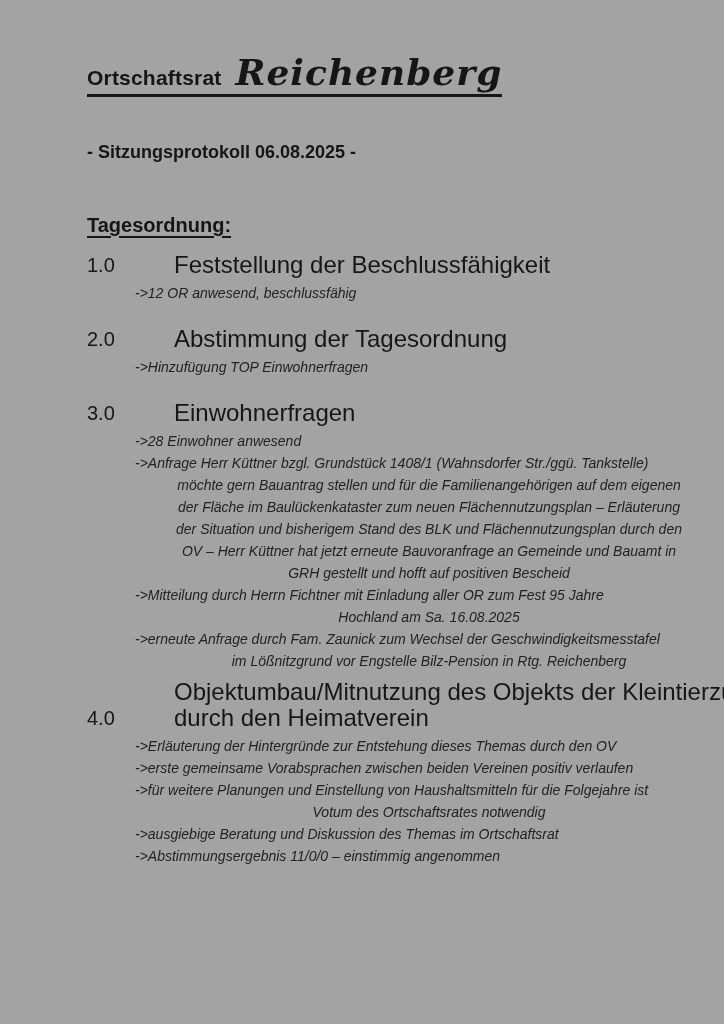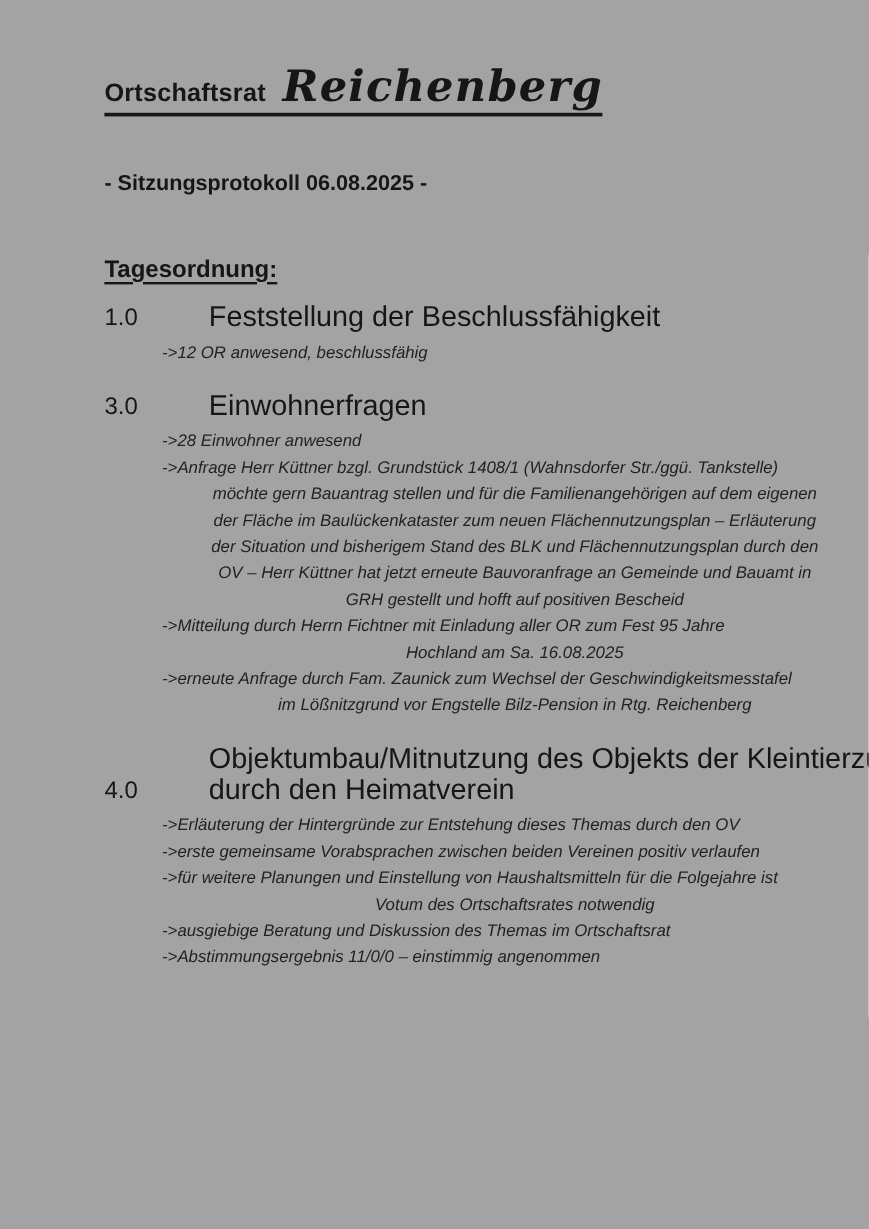--- a/index.html
+++ b/index.html
@@ -116,20 +116,31 @@
       <div class="item-num">1.0</div>
       <div class="item-title">
             <div class="title-line">Feststellung der Beschlussfähigkeit</div>
           </div>
     </div>
     <div class="item-notes">
           <div class="note">-&gt;12 OR anwesend, beschlussfähig</div>
         </div>
   </section>
 
+  <section class="agenda-item">
+    <div class="item-head">
+      <div class="item-num">2.0</div>
+      <div class="item-title">
+            <div class="title-line">Abstimmung der Tagesordnung</div>
+          </div>
+    </div>
+    <div class="item-notes">
+          <div class="note">-&gt;Hinzufügung TOP Einwohnerfragen</div>
+        </div>
+  </section>
 
   <section class="agenda-item">
     <div class="item-head">
       <div class="item-num">3.0</div>
       <div class="item-title">
             <div class="title-line">Einwohnerfragen</div>
           </div>
     </div>
     <div class="item-notes">
           <div class="note">-&gt;28 Einwohner anwesend</div>

